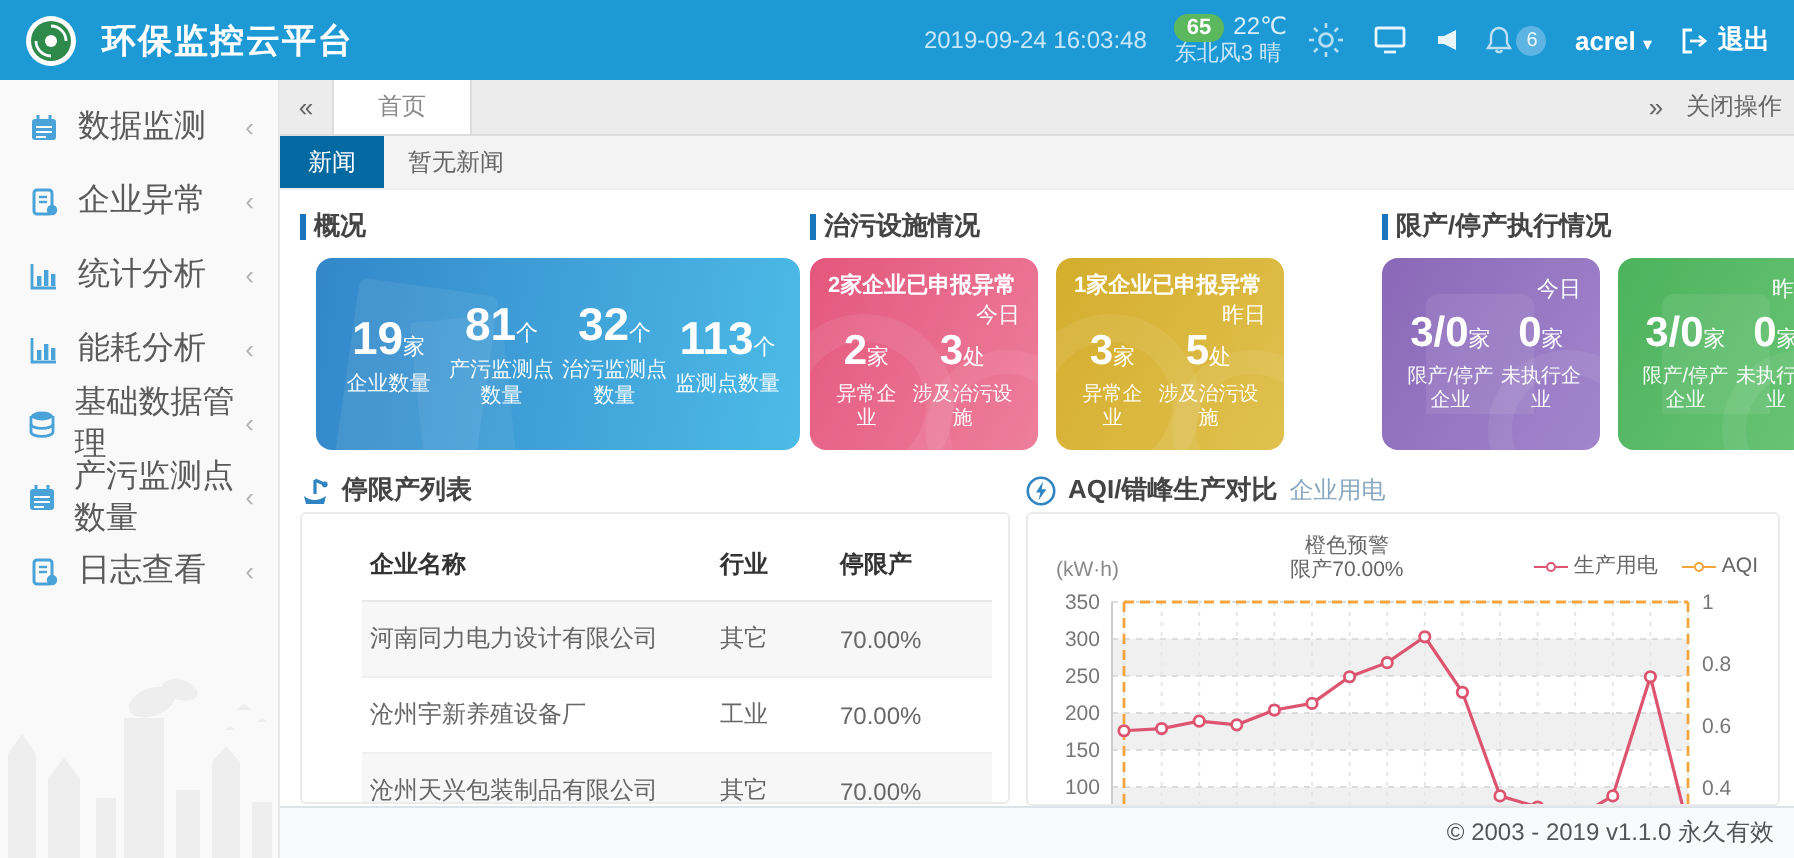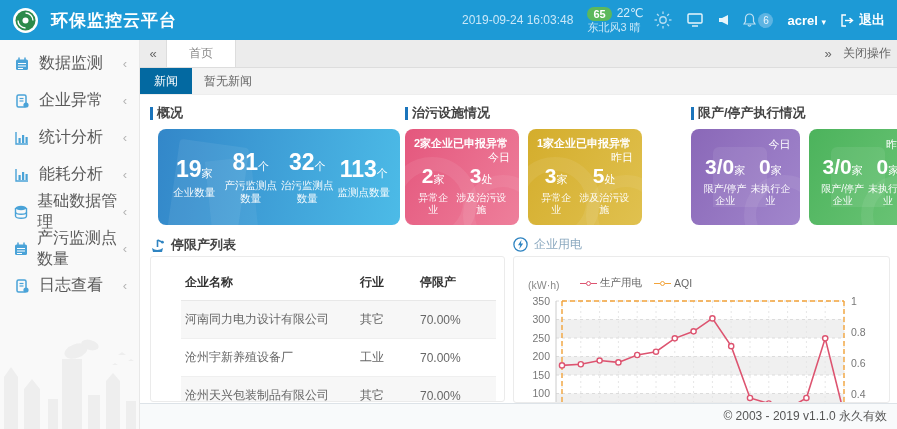--- a/index.html
+++ b/index.html
@@ -490,25 +490,29 @@
               </tr>
             </tbody>
         </table>
       </div>
 
       <div class="panel-title pt-chart">
         <svg width="15" height="15" viewBox="0 0 15 15">
           <circle cx="7.5" cy="7.5" r="6.6" fill="none" stroke="#2f84c1" stroke-width="1.3"></circle>
           <polygon points="8.5,2.8 5,8.2 7.2,8.2 6.2,12.2 10.2,6.6 7.9,6.6" fill="#2f84c1"></polygon>
         </svg>
+        <span>AQI/错峰生产对比</span>
         <span class="sub">企业用电</span>
       </div>
       <div class="bottom-card chart-card">
         <div class="chart-head">
           <span class="kwh">(kW·h)</span>
+          <span class="chart-title">
+            <span>橙色预警</span><br><span>限产70.00%</span>
+          </span>
           <span class="legend" id="chart-legend">
               <span class="legend-item">
                 <span class="leg-glyph">
                   <span class="leg-line" style="border-color: rgb(221, 84, 112);"></span>
                   <span class="leg-circ" style="border-color: rgb(221, 84, 112);"></span>
                   <span class="leg-line" style="border-color: rgb(221, 84, 112);"></span>
                 </span>
                 <span>生产用电</span>
               </span>
               <span class="legend-item">

